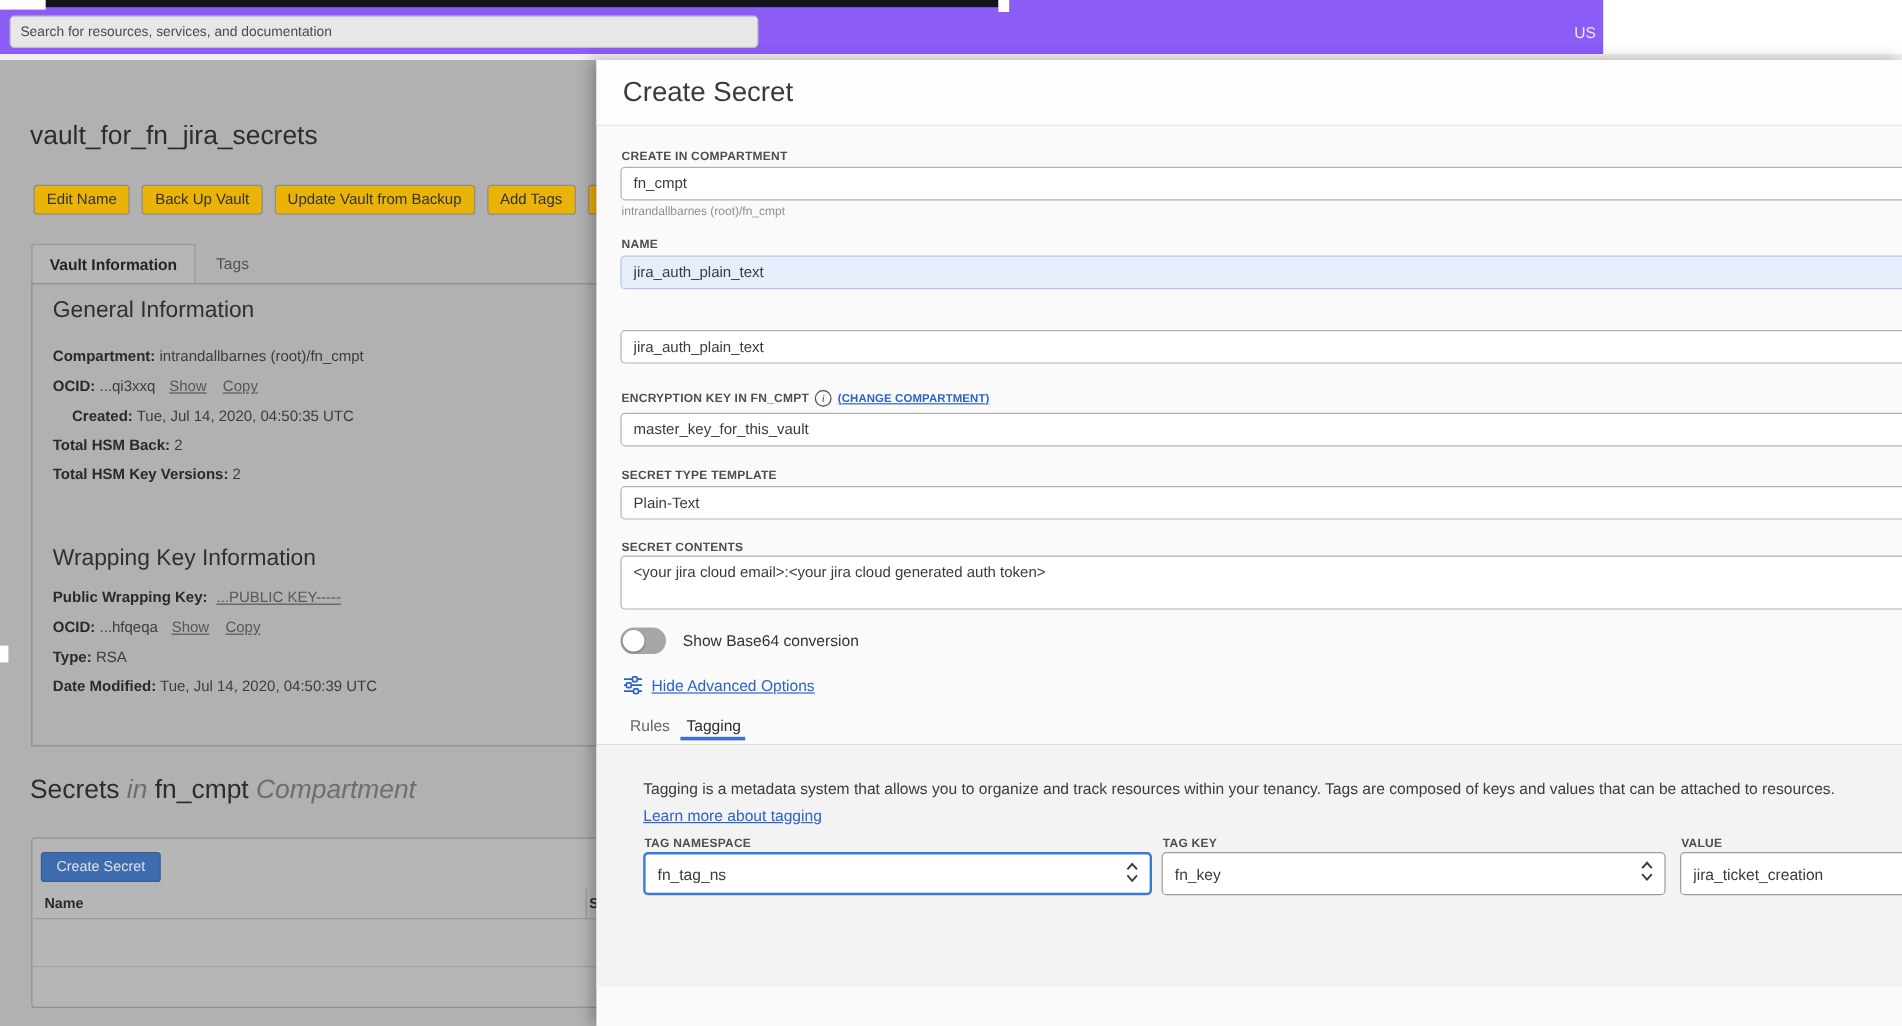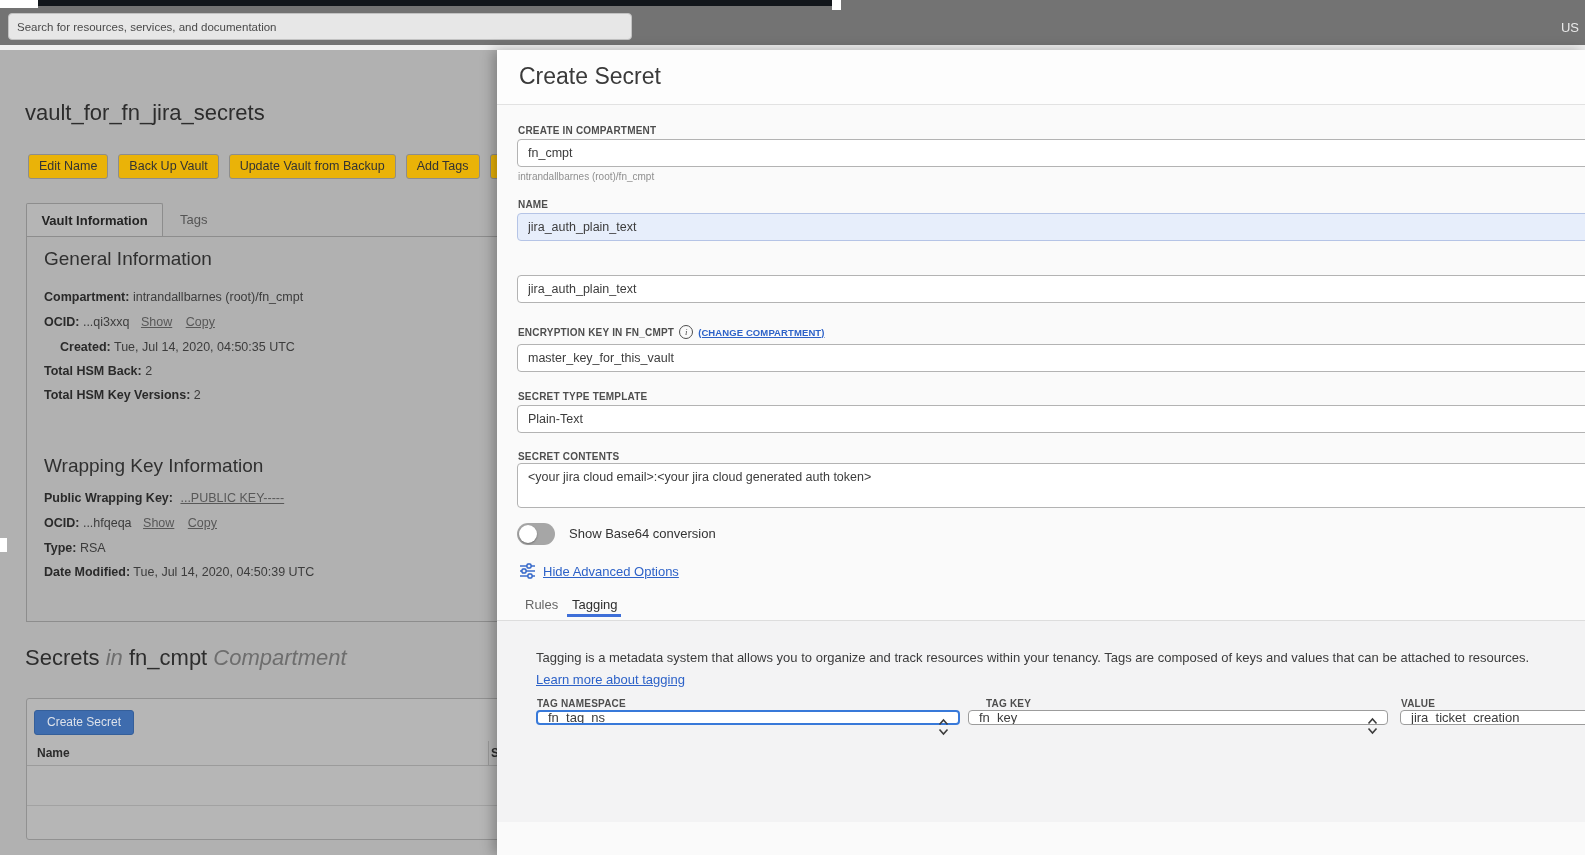--- a/index.html
+++ b/index.html
@@ -1,21 +1,21 @@
 <!DOCTYPE html>
 <html><head>
 <meta charset="utf-8">
 <style>
   * { margin:0; padding:0; box-sizing:border-box; }
   html,body { background:#ffffff; }
   body { font-family:"Liberation Sans", sans-serif; }
   .screen { position:relative; width:1585px; height:855px; overflow:hidden; background:#ffffff; }
 
   
-  .topbar { position:absolute; left:0; top:0; width:1585px; height:45px; background:#737373; }
+  .topbar { position:absolute; left:0; top:0; width:1336px; height:45px; background:#8b5cf6; }
   .art-black-strip { position:absolute; left:38px; top:0; width:794px; height:6px; background:#12161b; }
   .art-white-tl { position:absolute; left:0; top:0; width:38px; height:8px; background:#ffffff; }
   .art-white-notch { position:absolute; left:832px; top:0; width:9px; height:10px; background:#ffffff; }
   .art-white-left { position:absolute; left:0; top:538px; width:7px; height:14px; background:#ffffff; z-index:60; }
   .search-input { position:absolute; left:8px; top:13px; width:624px; height:27px; background:#e7e7e7;
     border:1px solid #c2c2c2; border-radius:4px; font-size:11.5px; color:#3f3f3f; padding:0 8px;
     font-family:"Liberation Sans", sans-serif; }
   .search-input::placeholder { color:#4a4a4a; opacity:1; }
   .region-label { position:absolute; right:6px; top:20px; color:#e9e9e9; font-size:13px; }
 
@@ -87,29 +87,29 @@
 
   .ptab-rules { position:absolute; left:28px; top:547px; font-size:13px; color:#666666; }
   .ptab-tagging { position:absolute; left:75px; top:547px; font-size:13px; color:#2e2e2e; }
   .ptab-underline { position:absolute; left:70px; top:564px; width:54px; height:3px; background:#3e6fd8; }
   .ptab-divider { position:absolute; left:0; top:570px; width:100%; height:1px; background:#dddddd; }
 
   .tag-section { position:absolute; left:0; top:571px; width:100%; height:201px; background:#f3f3f4; }
   .tag-desc { position:absolute; left:39px; top:29px; font-size:13px; color:#3c3c3c; white-space:nowrap; }
   .tag-learn { position:absolute; left:39px; top:51px; }
   .tlabel { position:absolute; top:77px; font-size:10px; font-weight:700; color:#4e4e4e; letter-spacing:.2px; }
-  .tselect { position:absolute; top:89px; height:15px; background:#ffffff; border:1px solid #9c9c9c; border-radius:4px; }
+  .tselect { position:absolute; top:89px; height:36px; background:#ffffff; border:1px solid #9c9c9c; border-radius:4px; }
   .tselect input { position:absolute; left:0; top:0; width:100%; height:100%; border:none; background:transparent;
     font-size:13px; color:#3c3c3c; padding:0 26px 0 10px; font-family:"Liberation Sans", sans-serif; }
   .tselect.focus { border:2px solid #3879d9; }
   .chev { position:absolute; right:9px; top:6px; }
   .ns-pos { left:39px; width:424px; }
   .key-pos { left:471px; width:420px; }
   .val-pos { left:903px; width:270px; }
-  .lbl-ns { left:40px; } .lbl-key { left:472px;margin-left:17px; } .lbl-val { left:904px; }
+  .lbl-ns { left:40px; } .lbl-key { left:472px; } .lbl-val { left:904px; }
 </style>
 </head>
 <body>
 
 <div class="screen">
 
   <div class="topbar">
     <div class="art-black-strip"></div>
     <input class="search-input" placeholder="Search for resources, services, and documentation" style="">
     <div class="region-label">US</div>

